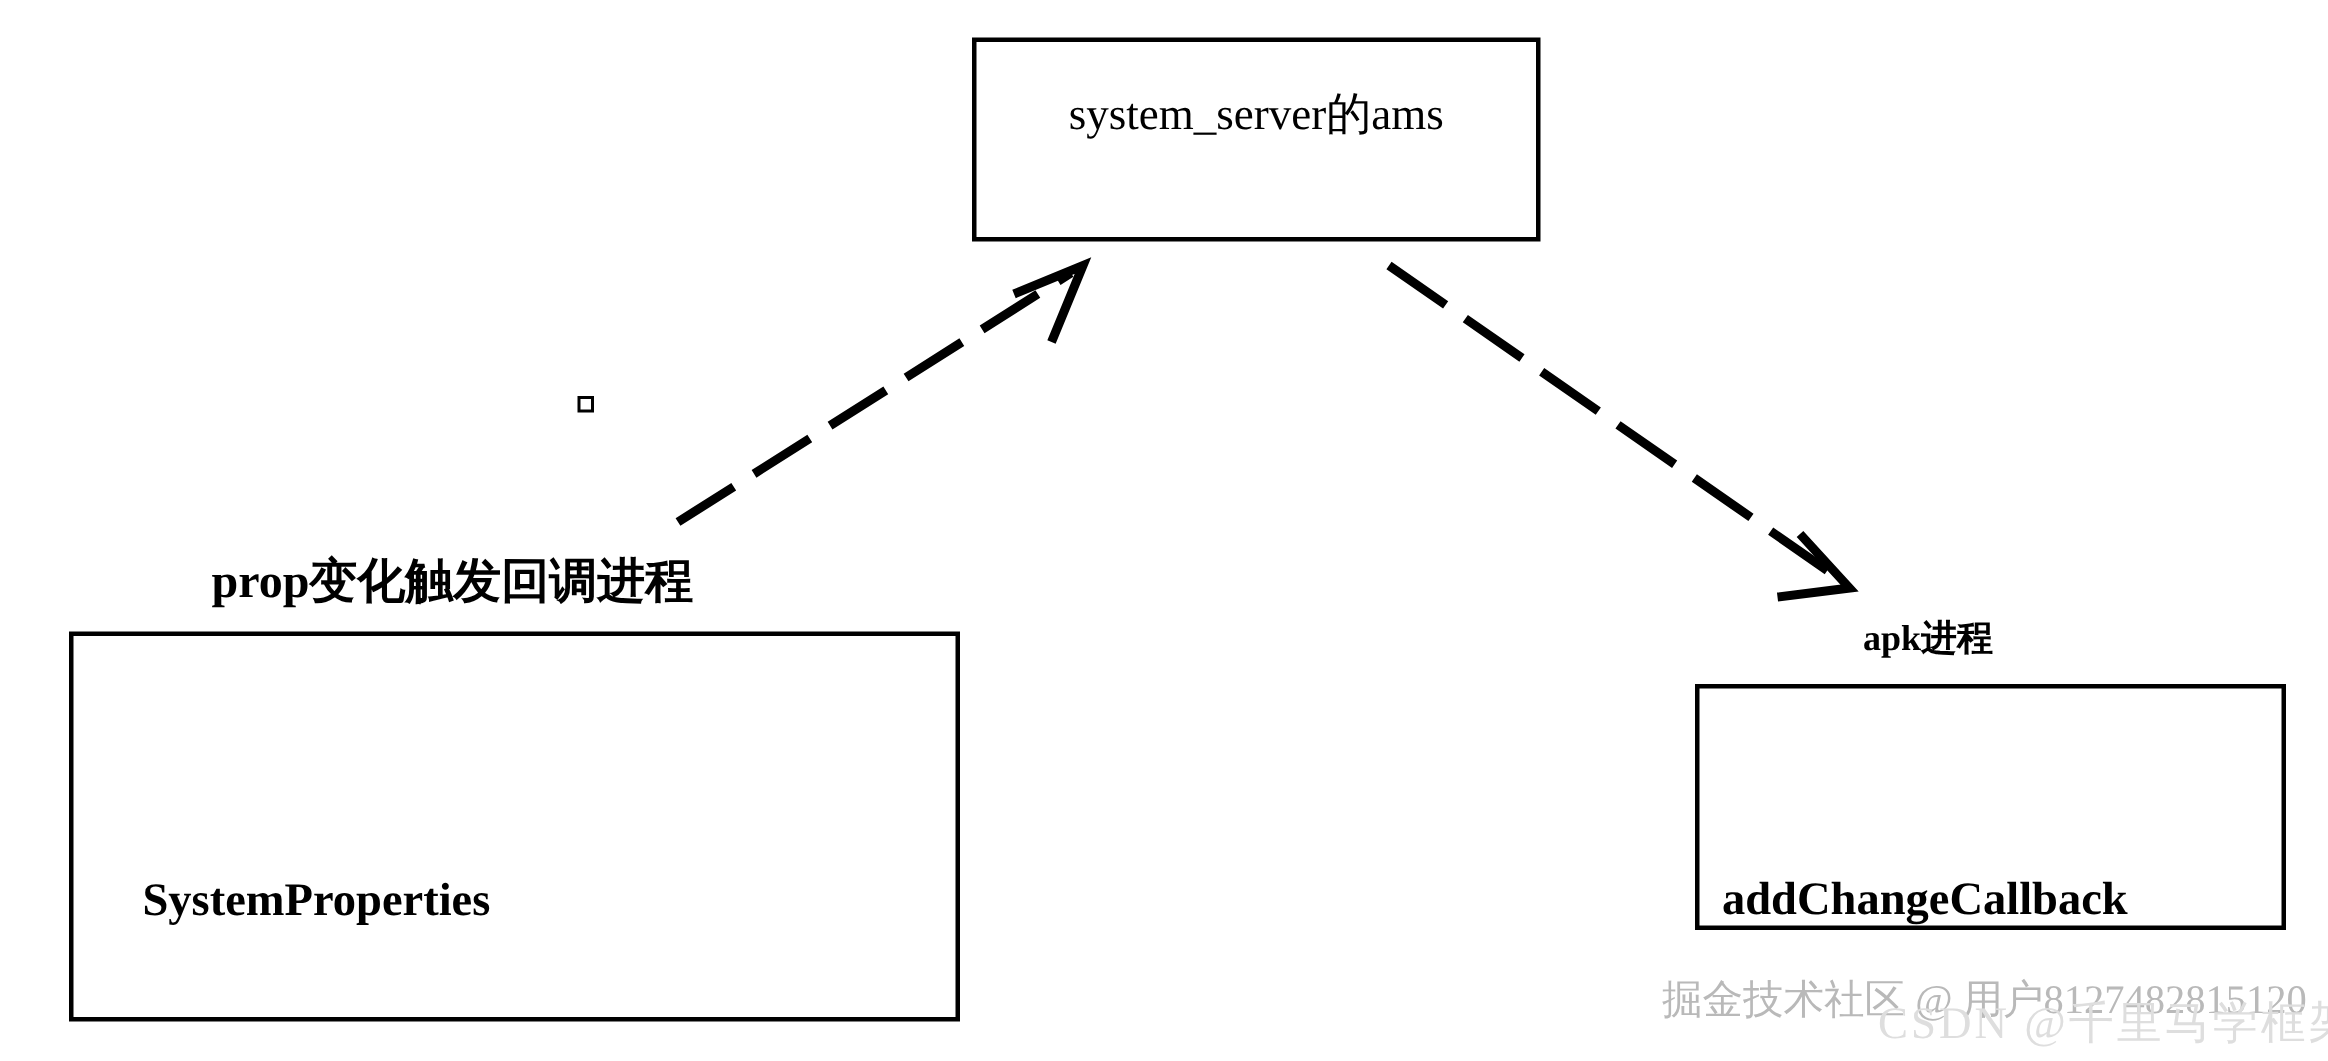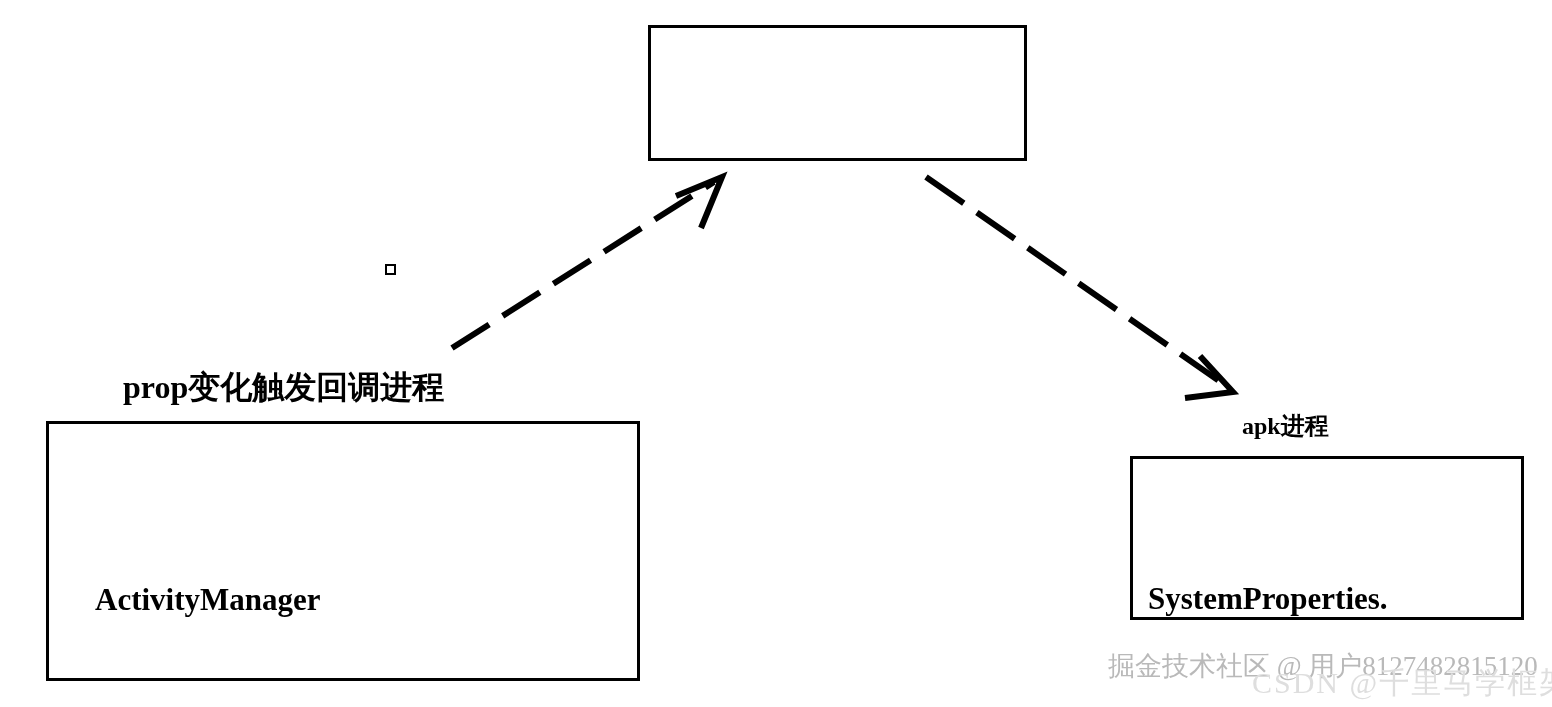--- a/index.html
+++ b/index.html
@@ -81,21 +81,21 @@
 
   
   .ext-label {
     position: absolute;
     color: #000000;
     font-weight: 700;
     white-space: pre;
     line-height: 1.0;
   }
   #label-left {
-    left: 123px;
+    left: 141px;
     top: 371px;
     font-size: 32px;
   }
   #label-right {
     left: 1242px;
     top: 414px;
     font-size: 24px;
   }
 
   
@@ -154,33 +154,33 @@
       <path d="M 676 196 L 722 177 L 701 228" fill="none" stroke="#000000" stroke-width="6" stroke-linecap="butt" stroke-linejoin="miter"></path>
     </g>
 
     <g>
       <line x1="926" y1="177" x2="1222" y2="383" stroke="#000000" stroke-width="6" stroke-dasharray="46 16" stroke-linecap="butt"></line>
       <path d="M 1200 356 L 1233 392 L 1185 398" fill="none" stroke="#000000" stroke-width="6" stroke-linecap="butt" stroke-linejoin="miter"></path>
     </g>
   </svg>
 
   <div class="box" id="box-top"></div>
+  <div class="box-text" id="box-top-text">system_server的ams</div>
 
   <div class="ext-label" id="label-left">prop变化触发回调进程</div>
   <div class="box" id="box-left"></div>
   <div class="box-text" id="box-left-text">
-    <div>ActivityManager</div>
+    <div>SystemProperties</div>
     
     
   </div>
 
   <div class="ext-label" id="label-right">apk进程</div>
   <div class="box" id="box-right"></div>
   <div class="box-text" id="box-right-text">
-    <div>SystemProperties.</div>
     <div>addChangeCallback</div>
   </div>
 
   <div id="stray-square"></div>
 
   <div class="watermark" id="watermark-juejin">掘金技术社区 @ 用户8127482815120</div>
   <div class="watermark" id="watermark-csdn">CSDN @千里马学框架</div>
 
 </div>
 

